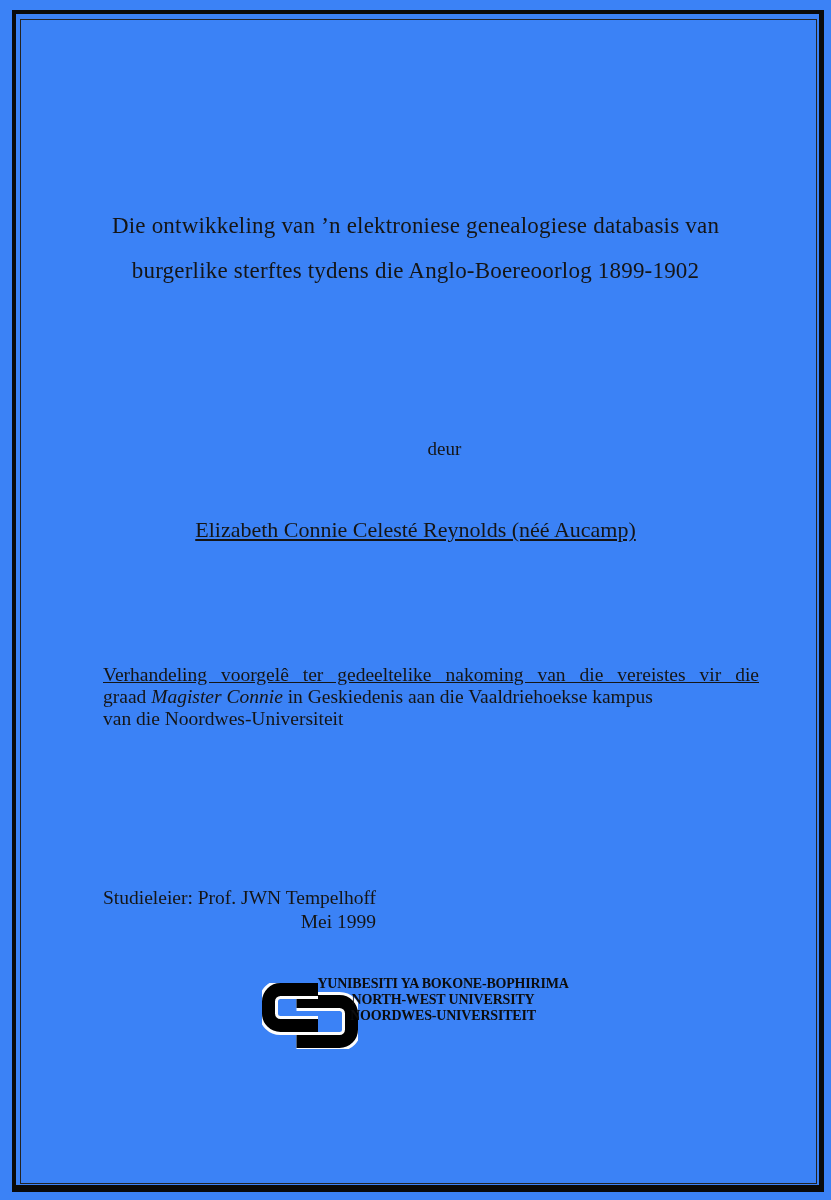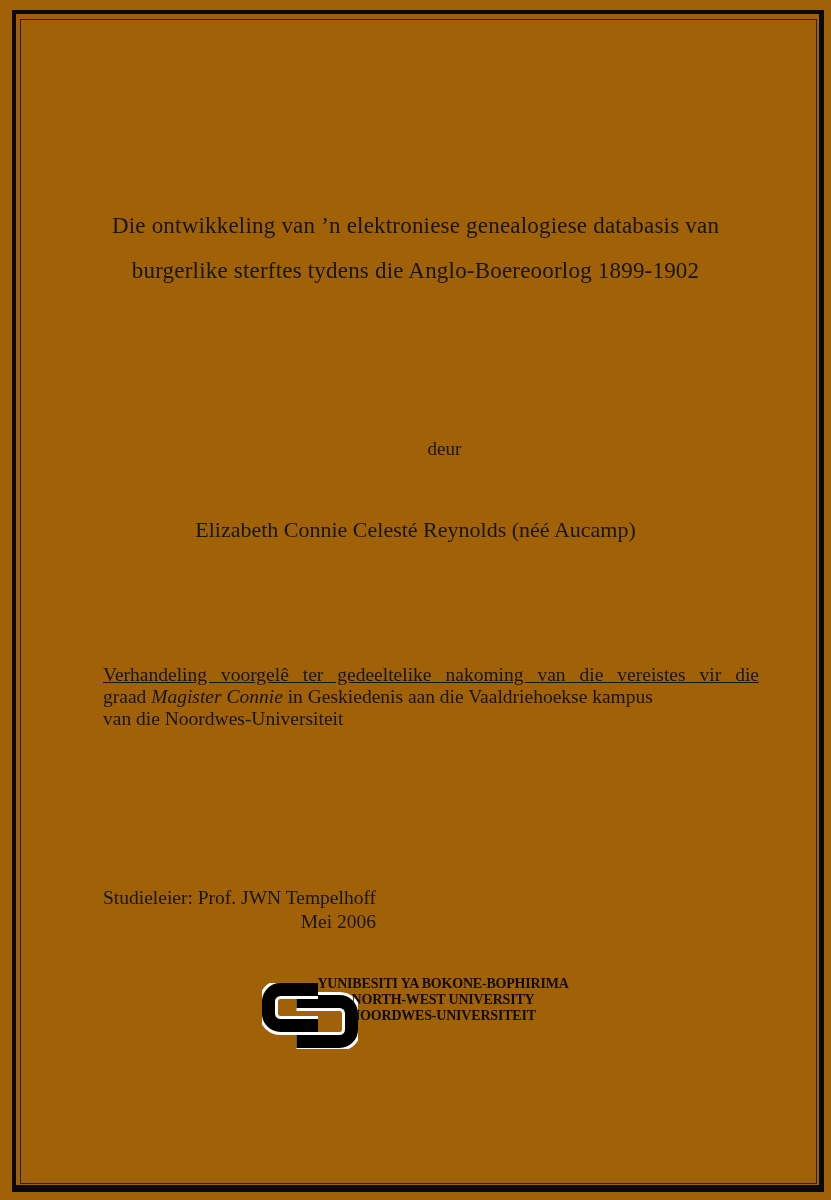--- a/index.html
+++ b/index.html
@@ -1,18 +1,18 @@
 <!DOCTYPE html>
 <html><head>
 <meta charset="utf-8">
 <style>
   html,body { margin:0; padding:0; background:#ffffff; }
   .page {
     position:relative; width:831px; height:1200px;
-    background:#a16207; overflow:hidden;
+    background:#3b82f6; overflow:hidden;
     font-family:"Liberation Serif","DejaVu Serif",serif;
     color:#151515;
   }
   .outer-frame {
     position:absolute; top:10px; left:12px; right:7px; bottom:8px;
     border:4px solid #0a0a0a; border-right-width:5px; border-bottom-width:7px;
     pointer-events:none;
   }
   .inner-frame {
     position:absolute; top:19px; left:20px; right:14px; bottom:16px;
@@ -22,21 +22,21 @@
   .title-block {
     position:absolute; top:203px; left:0; width:100%;
     text-align:center; font-size:23px; line-height:45px; letter-spacing:0.2px;
   }
   .byline {
     position:absolute; top:438px; left:0; width:100%;
     text-align:center; font-size:19px;padding-left:29px;
   }
   .author {
     position:absolute; top:517px; left:0; width:100%;
-    text-align:center; font-size:22px;
+    text-align:center; font-size:22px;text-decoration:underline;
   }
   .statement {
     position:absolute; top:664px; left:103px; width:656px;
     font-size:19.5px; line-height:22px; text-align:left;
   }
   .statement .jline { text-align:justify; text-align-last:justify;text-decoration:underline; }
   .supervisor-block {
     position:absolute; top:886px; left:103px;
     font-size:19.5px; line-height:23.5px; text-align:right;
   }
@@ -71,21 +71,21 @@
   <div class="author">Elizabeth Connie Celesté Reynolds (néé Aucamp)</div>
 
   <div class="statement">
     <div class="jline">Verhandeling voorgelê ter gedeeltelike nakoming van die vereistes vir die</div>
     <div><span>graad </span><i>Magister Connie</i><span> in Geskiedenis aan die Vaaldriehoekse kampus</span></div>
     <div>van die Noordwes-Universiteit</div>
   </div>
 
   <div class="supervisor-block">
     <div>Studieleier: Prof. JWN Tempelhoff</div>
-    <div>Mei 2006</div>
+    <div>Mei 1999</div>
   </div>
 
   <div class="logo">
     <svg class="mark" width="96" height="66" viewBox="0 0 96 66" aria-hidden="true">
 
       <path d="M34.5 18.5 H77.5 A12 12 0 0 1 89.5 30.5 V46.5 A12 12 0 0 1 77.5 58.5 H34.5" fill="none" stroke="#fdfdfd" stroke-width="19" stroke-linecap="butt"></path>
       <path d="M34.5 18.5 H77.5 A12 12 0 0 1 89.5 30.5 V46.5 A12 12 0 0 1 77.5 58.5 H34.5" fill="none" stroke="#000000" stroke-width="13" stroke-linecap="butt"></path>
 
       <path d="M56 6.5 H18.5 A12 12 0 0 0 6.5 18.5 V30.5 A12 12 0 0 0 18.5 42.5 H56" fill="none" stroke="#fdfdfd" stroke-width="19" stroke-linecap="butt"></path>
       <path d="M56 6.5 H18.5 A12 12 0 0 0 6.5 18.5 V30.5 A12 12 0 0 0 18.5 42.5 H56" fill="none" stroke="#000000" stroke-width="13" stroke-linecap="butt"></path>

